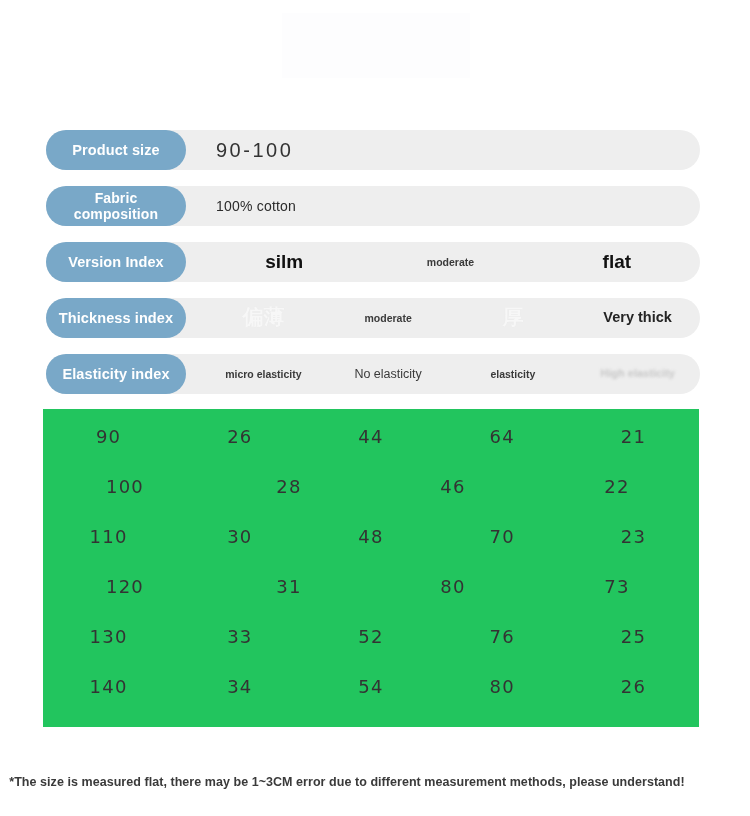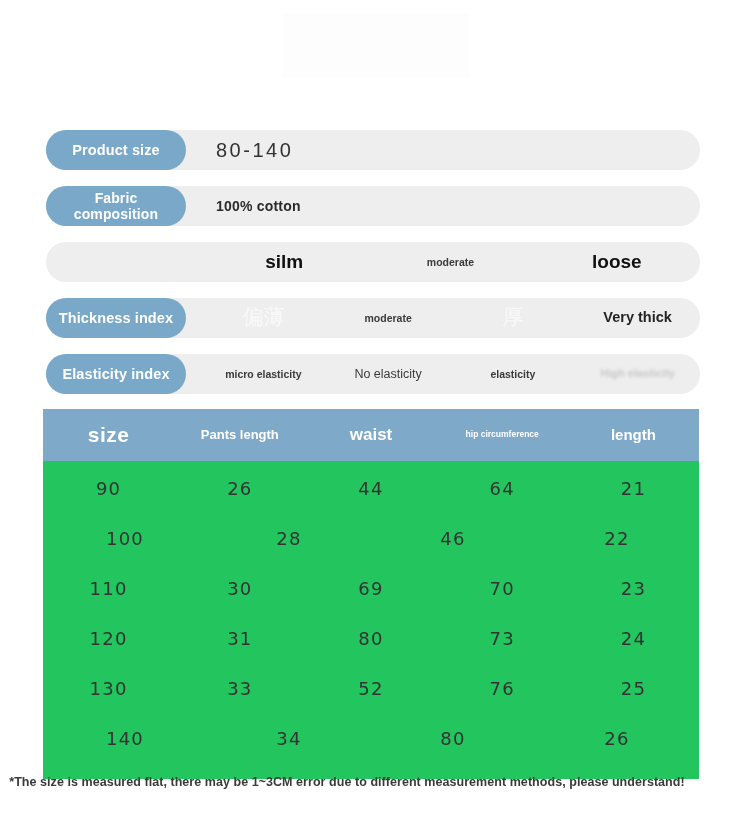--- a/index.html
+++ b/index.html
@@ -76,21 +76,21 @@
     color: #2b2b2b;
     z-index: 1;
   }
   .spec-value.big {
     font-size: 20px;
     letter-spacing: 2.5px;
     color: #333333;
   }
   .spec-value.small {
     font-size: 14px;
-    font-weight: bold;
+    font-weight: normal;
     color: #2b2b2b;
     letter-spacing: 0.2px;
   }
 
   
   .scale {
     position: absolute;
     left: 155px;
     top: 0;
     width: 499px;
@@ -186,35 +186,38 @@
 <body>
 
 <div class="top-ghost"></div>
 
 <div class="specs">
     <div class="spec-row">
       <div class="spec-bar"></div>
       <div class="spec-pill">
         <span>Product size</span>
       </div>
-      <div class="spec-value big">80-140</div>
+      <div class="spec-value big">90-100</div>
     </div>
     <div class="spec-row">
       <div class="spec-bar"></div>
       <div class="spec-pill two-line">
         <span>Fabric<br>composition</span>
       </div>
       <div class="spec-value small">100% cotton</div>
     </div>
     <div class="spec-row">
       <div class="spec-bar"></div>
+      <div class="spec-pill">
+        <span>Version Index</span>
+      </div>
       <div class="scale">
         <div class="scale-cell lv-lg">silm</div>
         <div class="scale-cell lv-sm">moderate</div>
-        <div class="scale-cell lv-lg">loose</div>
+        <div class="scale-cell lv-lg">flat</div>
       </div>
     </div>
     <div class="spec-row">
       <div class="spec-bar"></div>
       <div class="spec-pill">
         <span>Thickness index</span>
       </div>
       <div class="scale">
         <div class="scale-cell lv-faint-cn">偏薄</div>
         <div class="scale-cell lv-sm">moderate</div>
@@ -230,64 +233,57 @@
       <div class="scale">
         <div class="scale-cell lv-sm">micro elasticity</div>
         <div class="scale-cell lv-reg">No elasticity</div>
         <div class="scale-cell lv-sm">elasticity</div>
         <div class="scale-cell lv-blur">High elasticity</div>
       </div>
     </div>
   </div>
 
 <div class="size-table">
-  <div class="st-head">
-      <div class="cell h-size">size</div>
-      <div class="cell h-two">Pants length</div>
-      <div class="cell h-waist">waist</div>
-      <div class="cell h-tiny">hip circumference</div>
-      <div class="cell h-len">length</div>
-    </div>
   <div class="st-body">
       <div class="st-row">
         <div class="cell c-size">90</div>
         <div class="cell">26</div>
         <div class="cell">44</div>
         <div class="cell">64</div>
         <div class="cell">21</div>
       </div>
       <div class="st-row">
         <div class="cell c-size">100</div>
         <div class="cell">28</div>
         <div class="cell">46</div>
         <div class="cell">22</div>
       </div>
       <div class="st-row">
         <div class="cell c-size">110</div>
         <div class="cell">30</div>
-        <div class="cell">69</div>
+        <div class="cell">48</div>
         <div class="cell">70</div>
         <div class="cell">23</div>
       </div>
       <div class="st-row">
         <div class="cell c-size">120</div>
         <div class="cell">31</div>
         <div class="cell">80</div>
         <div class="cell">73</div>
-        <div class="cell">24</div>
       </div>
       <div class="st-row">
         <div class="cell c-size">130</div>
         <div class="cell">33</div>
         <div class="cell">52</div>
         <div class="cell">76</div>
         <div class="cell">25</div>
       </div>
       <div class="st-row">
         <div class="cell c-size">140</div>
         <div class="cell">34</div>
+        <div class="cell">54</div>
         <div class="cell">80</div>
         <div class="cell">26</div>
       </div>
     </div>
 </div>
 
 <div class="footnote">*The size is measured flat, there may be 1~3CM error due to different measurement methods, please understand!</div>
 
 </body></html>

